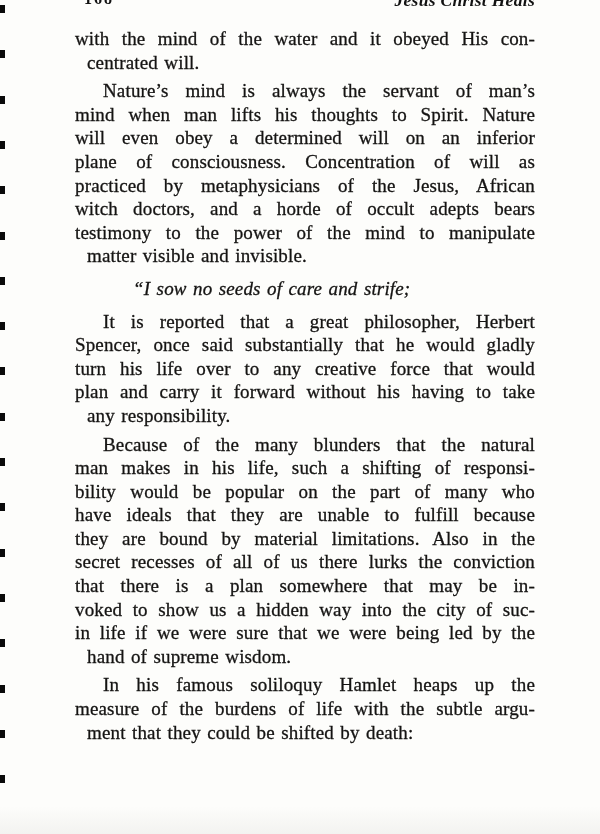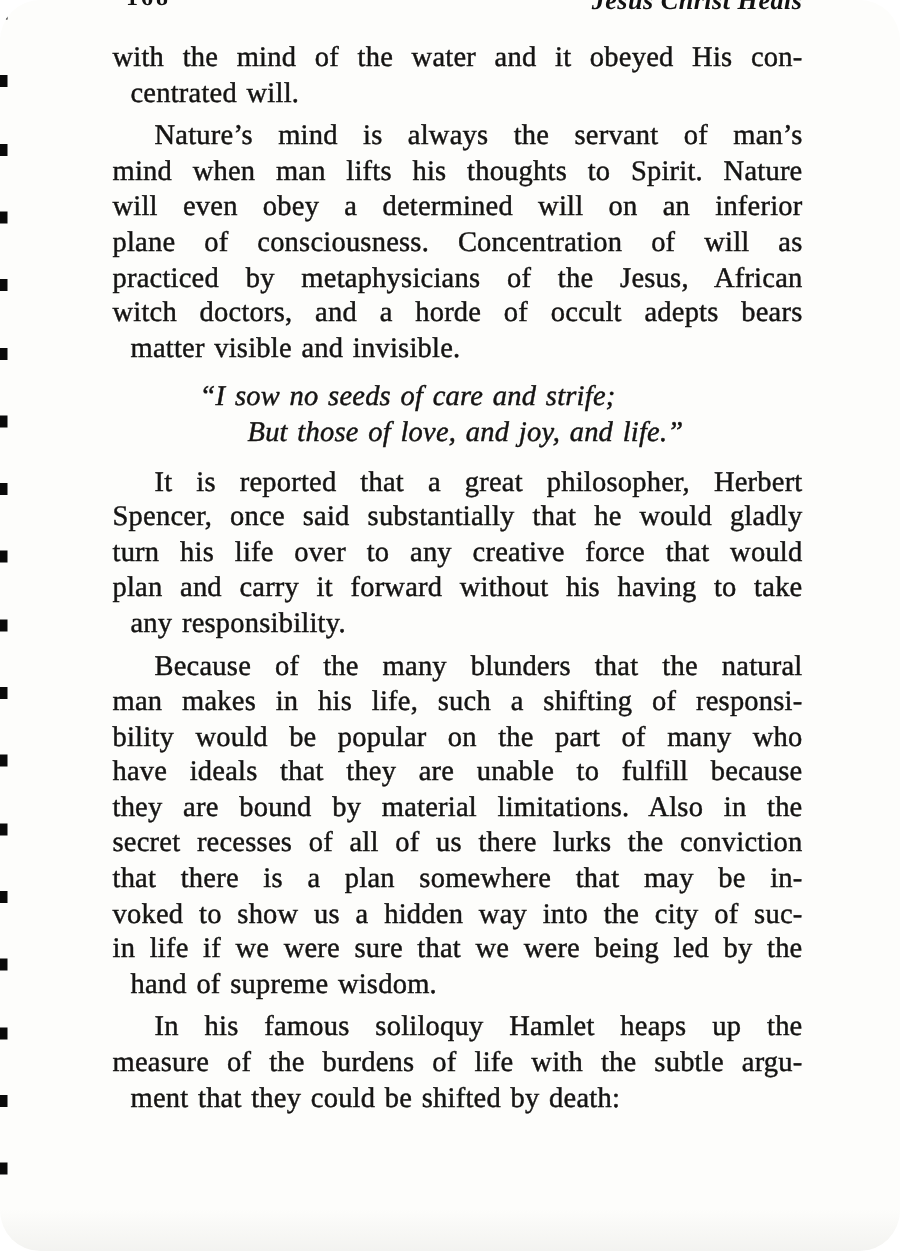--- a/index.html
+++ b/index.html
@@ -4,21 +4,20 @@
 <style>
   html, body { margin: 0; padding: 0; background: #ffffff; }
   .page {
     position: relative;
     width: 600px;
     height: 834px;
     background: #fdfdfb;
     overflow: hidden;
     font-family: "Liberation Serif", "DejaVu Serif", serif;
     color: #151413;
-    border-radius: 27px;
   }
   .page::after {
     content: '';
     position: absolute;
     left: 0; right: 0; bottom: 0;
     height: 28px;
     background: linear-gradient(to bottom, rgba(110,110,100,0), rgba(110,110,100,0.07));
     pointer-events: none;
   }
   .header {
@@ -104,25 +103,25 @@
         <div class="line">with the mind of the water and it obeyed His con-</div>
         <div class="line last">centrated will.</div>
       </div>
       <div class="para">
         <div class="line indent">Nature’s mind is always the servant of man’s</div>
         <div class="line">mind when man lifts his thoughts to Spirit. Nature</div>
         <div class="line">will even obey a determined will on an inferior</div>
         <div class="line">plane of consciousness. Concentration of will as</div>
         <div class="line">practiced by metaphysicians of the Jesus, African</div>
         <div class="line">witch doctors, and a horde of occult adepts bears</div>
+        <div class="line">testimony to the power of the mind to manipulate</div>
         <div class="line last">matter visible and invisible.</div>
       </div>
       <div class="verse">
         <div class="line v0">“I sow no seeds of care and strife;</div>
-        <div class="line last v1">But those of love, and joy, and life.”</div>
       </div>
       <div class="para">
         <div class="line indent">It is reported that a great philosopher, Herbert</div>
         <div class="line">Spencer, once said substantially that he would gladly</div>
         <div class="line">turn his life over to any creative force that would</div>
         <div class="line">plan and carry it forward without his having to take</div>
         <div class="line last">any responsibility.</div>
       </div>
       <div class="para">
         <div class="line indent">Because of the many blunders that the natural</div>

